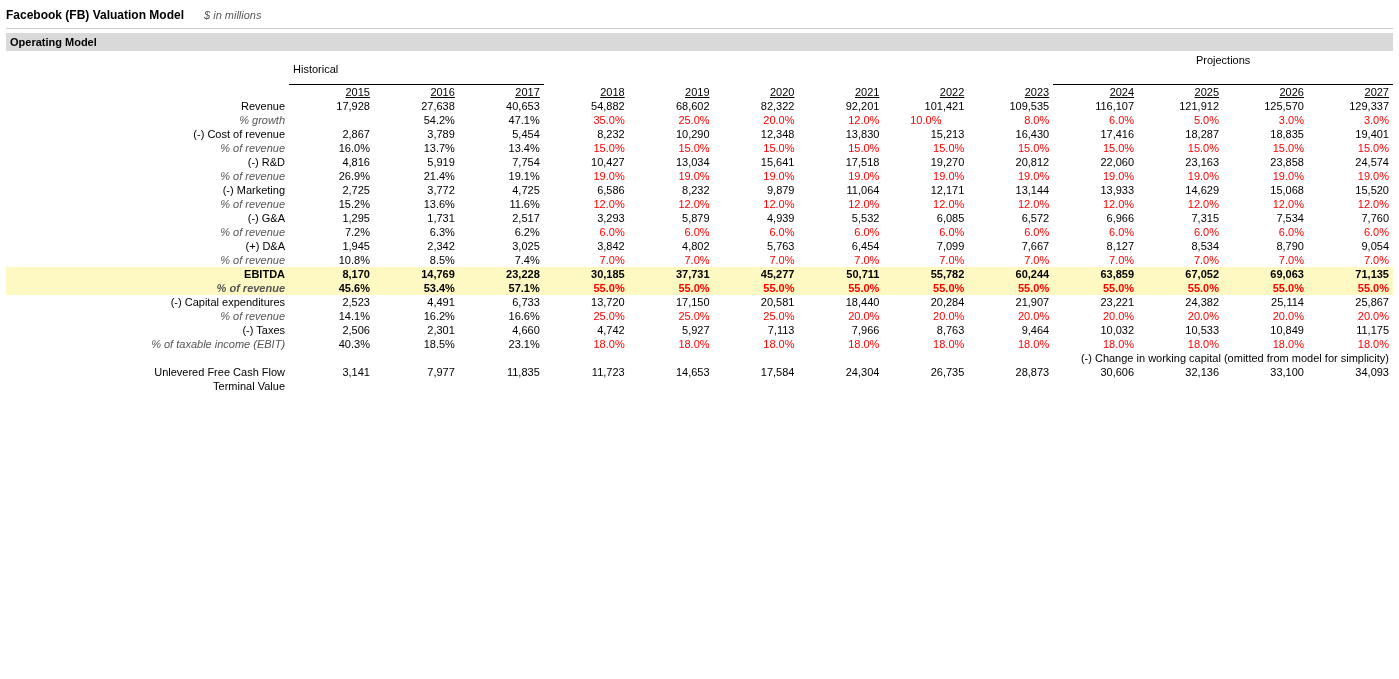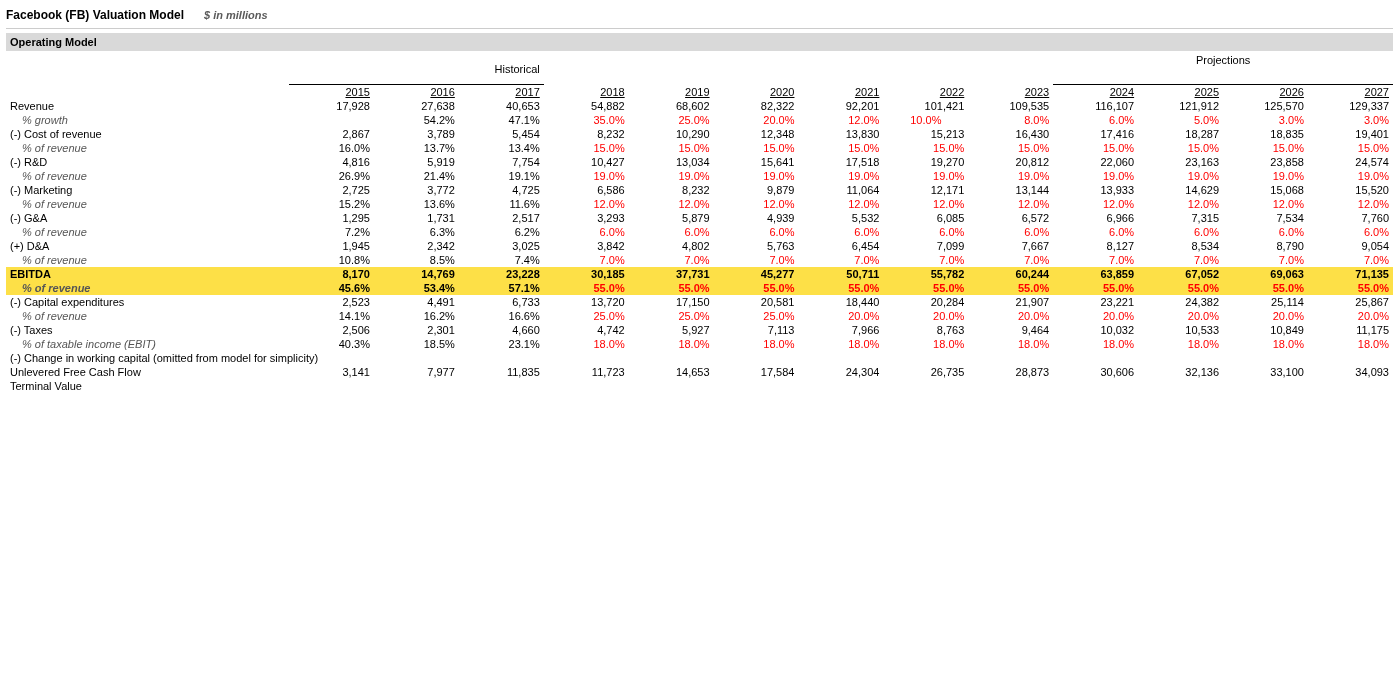--- a/index.html
+++ b/index.html
@@ -22,60 +22,59 @@
       padding: 4px 0 6px 0;
       border-bottom: 1px solid #ccc;
     }
     .header-title {
       font-weight: bold;
       font-size: 12px;
     }
     .header-subtitle {
       color: #5a5a5a;
       font-style: italic;
-      font-weight: bold;
     }
     .section-header {
       background: #d9d9d9;
       padding: 3px 4px;
       font-weight: bold;
       margin-top: 4px;
     }
     table {
       width: 100%;
       border-collapse: collapse;
       margin-top: 2px;
     }
     td, th {
       padding: 1px 4px;
       white-space: nowrap;
     }
     .col-label {
       width: 260px;
-      text-align: left;
+      text-align: right;
     }
     .col-num {
       text-align: right;
       width: 78px;
     }
     .underline {
       text-decoration: underline;
     }
     .row-shaded td {
-      background: #fde047;
+      background: #fef9c3;
       font-weight: bold;
       margin-top: 40px;
     }
     .year-header td {
       text-align: right;
       text-decoration: underline;
       font-weight: normal;
     }
     .historical-label {
-      text-align: right;
+      text-align: left;
       font-weight: normal;
       border-bottom: 1px solid #000;
       padding-bottom: 1px;
     }
     .projections-label {
       text-align: center;
       font-weight: normal;
       border-bottom: 1px solid #000;
       padding-bottom: 18px;
     }

